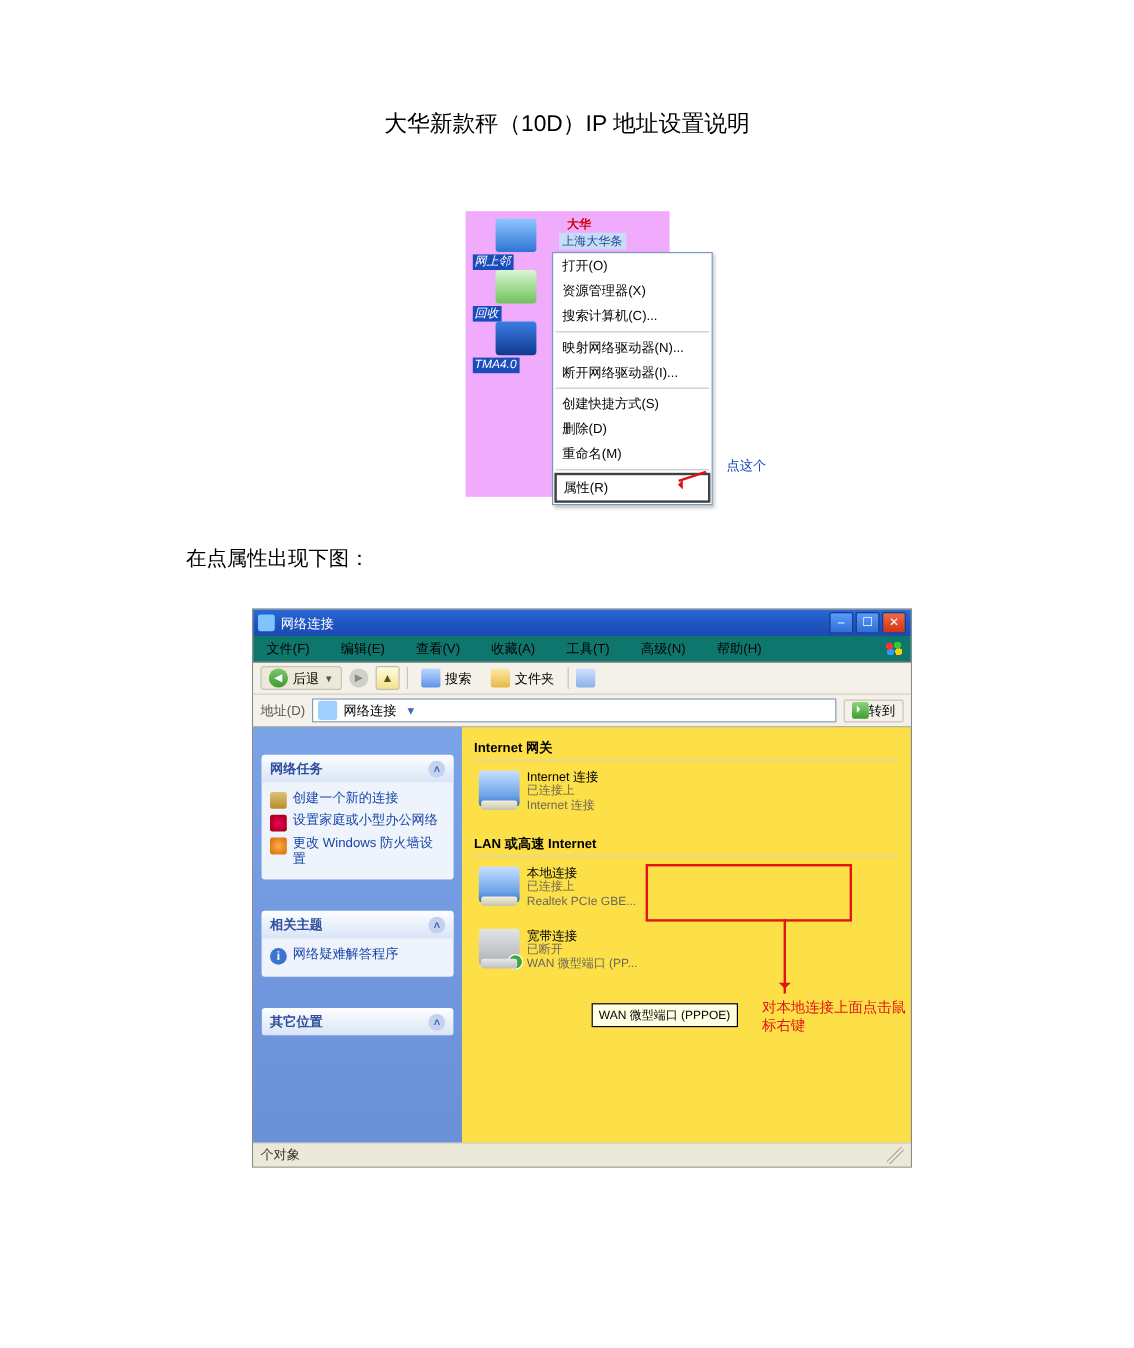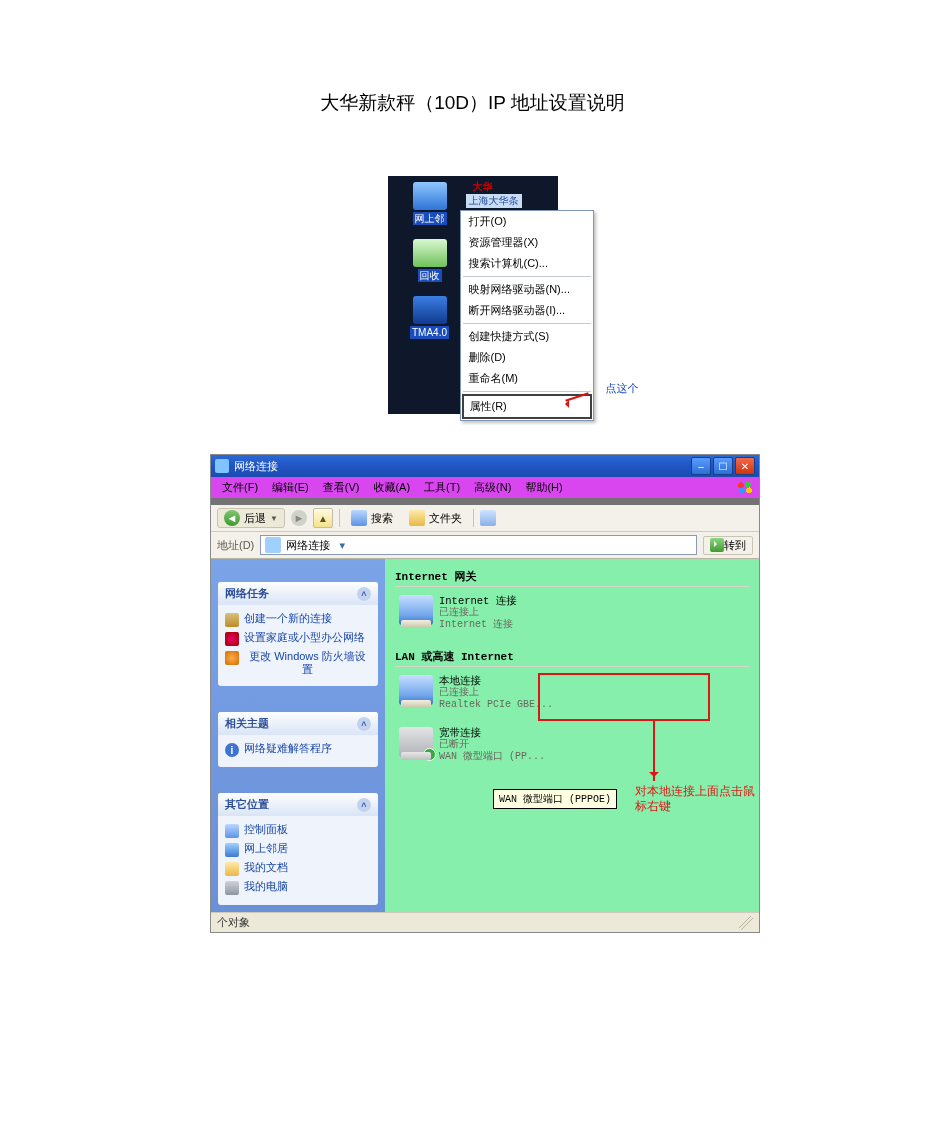--- a/index.html
+++ b/index.html
@@ -19,37 +19,37 @@
     margin-bottom: 60px;
   }
   .step-text {
     font-size: 17px;
     margin: 30px 0;
   }
   
   .shot1 {
     width: 170px;
     margin: 10px auto 40px auto;
-    background: #0f172a;
+    background: #f0abfc;
     position: relative;
     font-family: "SimSun", Tahoma, sans-serif;
   }
   .desk-icons {
     width: 72px;
     padding-top: 6px;
     padding-left: 6px;
     position: absolute;
     left: 0;
     top: 0;
     font-size: 10px;
     color: #fff;
   }
   .desk-icon {
-    text-align: center;
-    margin-bottom: 14px;
+    text-align: left;
+    font-style: italic;
   }
   .desk-icon .glyph {
     width: 34px; height: 28px;
     margin: 0 auto 2px;
     border-radius: 3px;
     position: relative;
   }
   .glyph-net { background: linear-gradient(#8fc7ff,#2f74d6); }
   .glyph-bin { background: linear-gradient(#d9f7d2,#6fc25a); border-radius: 2px; }
   .glyph-app { background: linear-gradient(#3b7ee4,#103a8e); }
@@ -159,25 +159,25 @@
     width: 18px; height: 16px;
     border: 1px solid #1a3d88;
     background: linear-gradient(#5a9bff,#2e6fd6);
     color: #fff;
     font-size: 10px;
     display:flex;align-items:center;justify-content:center;
     border-radius: 2px;
   }
   .win-btn.close { background: linear-gradient(#f06a4a,#d13410); }
   .menubar {
-    background: #d946ef;
+    background: #0f766e;
     display: flex;
-    gap: 4px;
+    gap: 16px;
     padding: 2px 6px;
-    border-bottom: 7px solid #737373;
+    border-bottom: 1px solid #737373;
     position: relative;
   }
   .menubar .m { padding: 1px 5px; }
   .menubar .flag {
     position: absolute; right: 4px; top: 2px;
     width: 20px; height: 16px;
     background:
       radial-gradient(circle at 30% 40%, #f33 0 3px, transparent 3px),
       radial-gradient(circle at 65% 35%, #3c3 0 3px, transparent 3px),
       radial-gradient(circle at 35% 70%, #39f 0 3px, transparent 3px),
@@ -265,21 +265,21 @@
     font-weight:bold;
     color:#2d4f9b;
     display:flex;justify-content:space-between;align-items:center;
     font-size:11px;
   }
   .sb-chev{
     width:14px;height:14px;border-radius:50%;
     background:#c3d3ef;color:#3a5fa8;
     display:flex;align-items:center;justify-content:center;font-size:9px;
   }
-  .sb-body{ padding:5px 7px 8px;text-align:center; }
+  .sb-body{ padding:5px 7px 8px; }
   .sb-link{
     display:flex;align-items:flex-start;gap:5px;
     color:#1846a6;
     padding:2px 0;
     line-height:13px;
   }
   .sb-ico{
     width:14px;height:14px;border-radius:2px;flex:none;margin-top:1px;
   }
   .c-new{background:linear-gradient(#d9c27a,#b98c2a);}
@@ -289,25 +289,24 @@
     background:#3d74d1;color:#fff;border-radius:50%;
     display:flex;align-items:center;justify-content:center;font-size:10px;font-weight:bold;
   }
   .c-cp{background:linear-gradient(#bcd7ff,#5d93e6);}
   .c-nn{background:linear-gradient(#9fd0ff,#3d7ad1);}
   .c-doc{background:linear-gradient(#ffe9a8,#e7b847);}
   .c-pc{background:linear-gradient(#d0d3d8,#8e94a0);}
   
   .content{
     flex:1;
-    background:#86efac;
+    background:#fde047;
     padding:6px 10px 0;
     position:relative;
     font-size:11px;
-    font-family:Liberation Mono, monospace;
   }
   .section-head{
     font-weight:bold;
     padding:4px 0 2px;
     border-bottom:1px solid #d6d3c7;
     margin-bottom:6px;
     font-size:11px;
   }
   .conn-row{ display:flex; gap:22px; padding:2px 0 14px 4px;}
   .conn{
@@ -406,20 +405,21 @@
       <div class="ctx-sep"></div>
       <div class="ctx-last-box">
         <div class="ctx-item">属性(R)</div>
       </div>
       <div class="ctx-arrow"></div>
       <div class="ctx-callout">点这个</div>
     </div>
     <div class="shot1-spacer"></div>
   </div>
 
+  <div class="step-text">在点属性出现下图：</div>
 
   <div class="shot2">
     <div class="titlebar">
       <span class="title-ico"></span>
       <span class="title-txt">网络连接</span>
       <div class="win-btns">
         <div class="win-btn">–</div>
         <div class="win-btn">☐</div>
         <div class="win-btn close">✕</div>
       </div>
@@ -505,38 +505,20 @@
               <span>网络疑难解答程序</span>
             </div>
           </div>
         </div>
 
         <div class="sb-panel">
           <div class="sb-head">
             <span>其它位置</span>
             <span class="sb-chev">˄</span>
           </div>
-          <div class="sb-body">
-            <div class="sb-link">
-              <span class="sb-ico c-cp"></span>
-              <span>控制面板</span>
-            </div>
-            <div class="sb-link">
-              <span class="sb-ico c-nn"></span>
-              <span>网上邻居</span>
-            </div>
-            <div class="sb-link">
-              <span class="sb-ico c-doc"></span>
-              <span>我的文档</span>
-            </div>
-            <div class="sb-link">
-              <span class="sb-ico c-pc"></span>
-              <span>我的电脑</span>
-            </div>
-          </div>
         </div>
       </div>
 
       <div class="content">
         <div class="section-head">Internet 网关</div>
         <div class="conn-row">
           <div class="conn">
             <div class="conn-ico"></div>
             <div class="conn-txt">
               <div class="n">Internet 连接</div>

